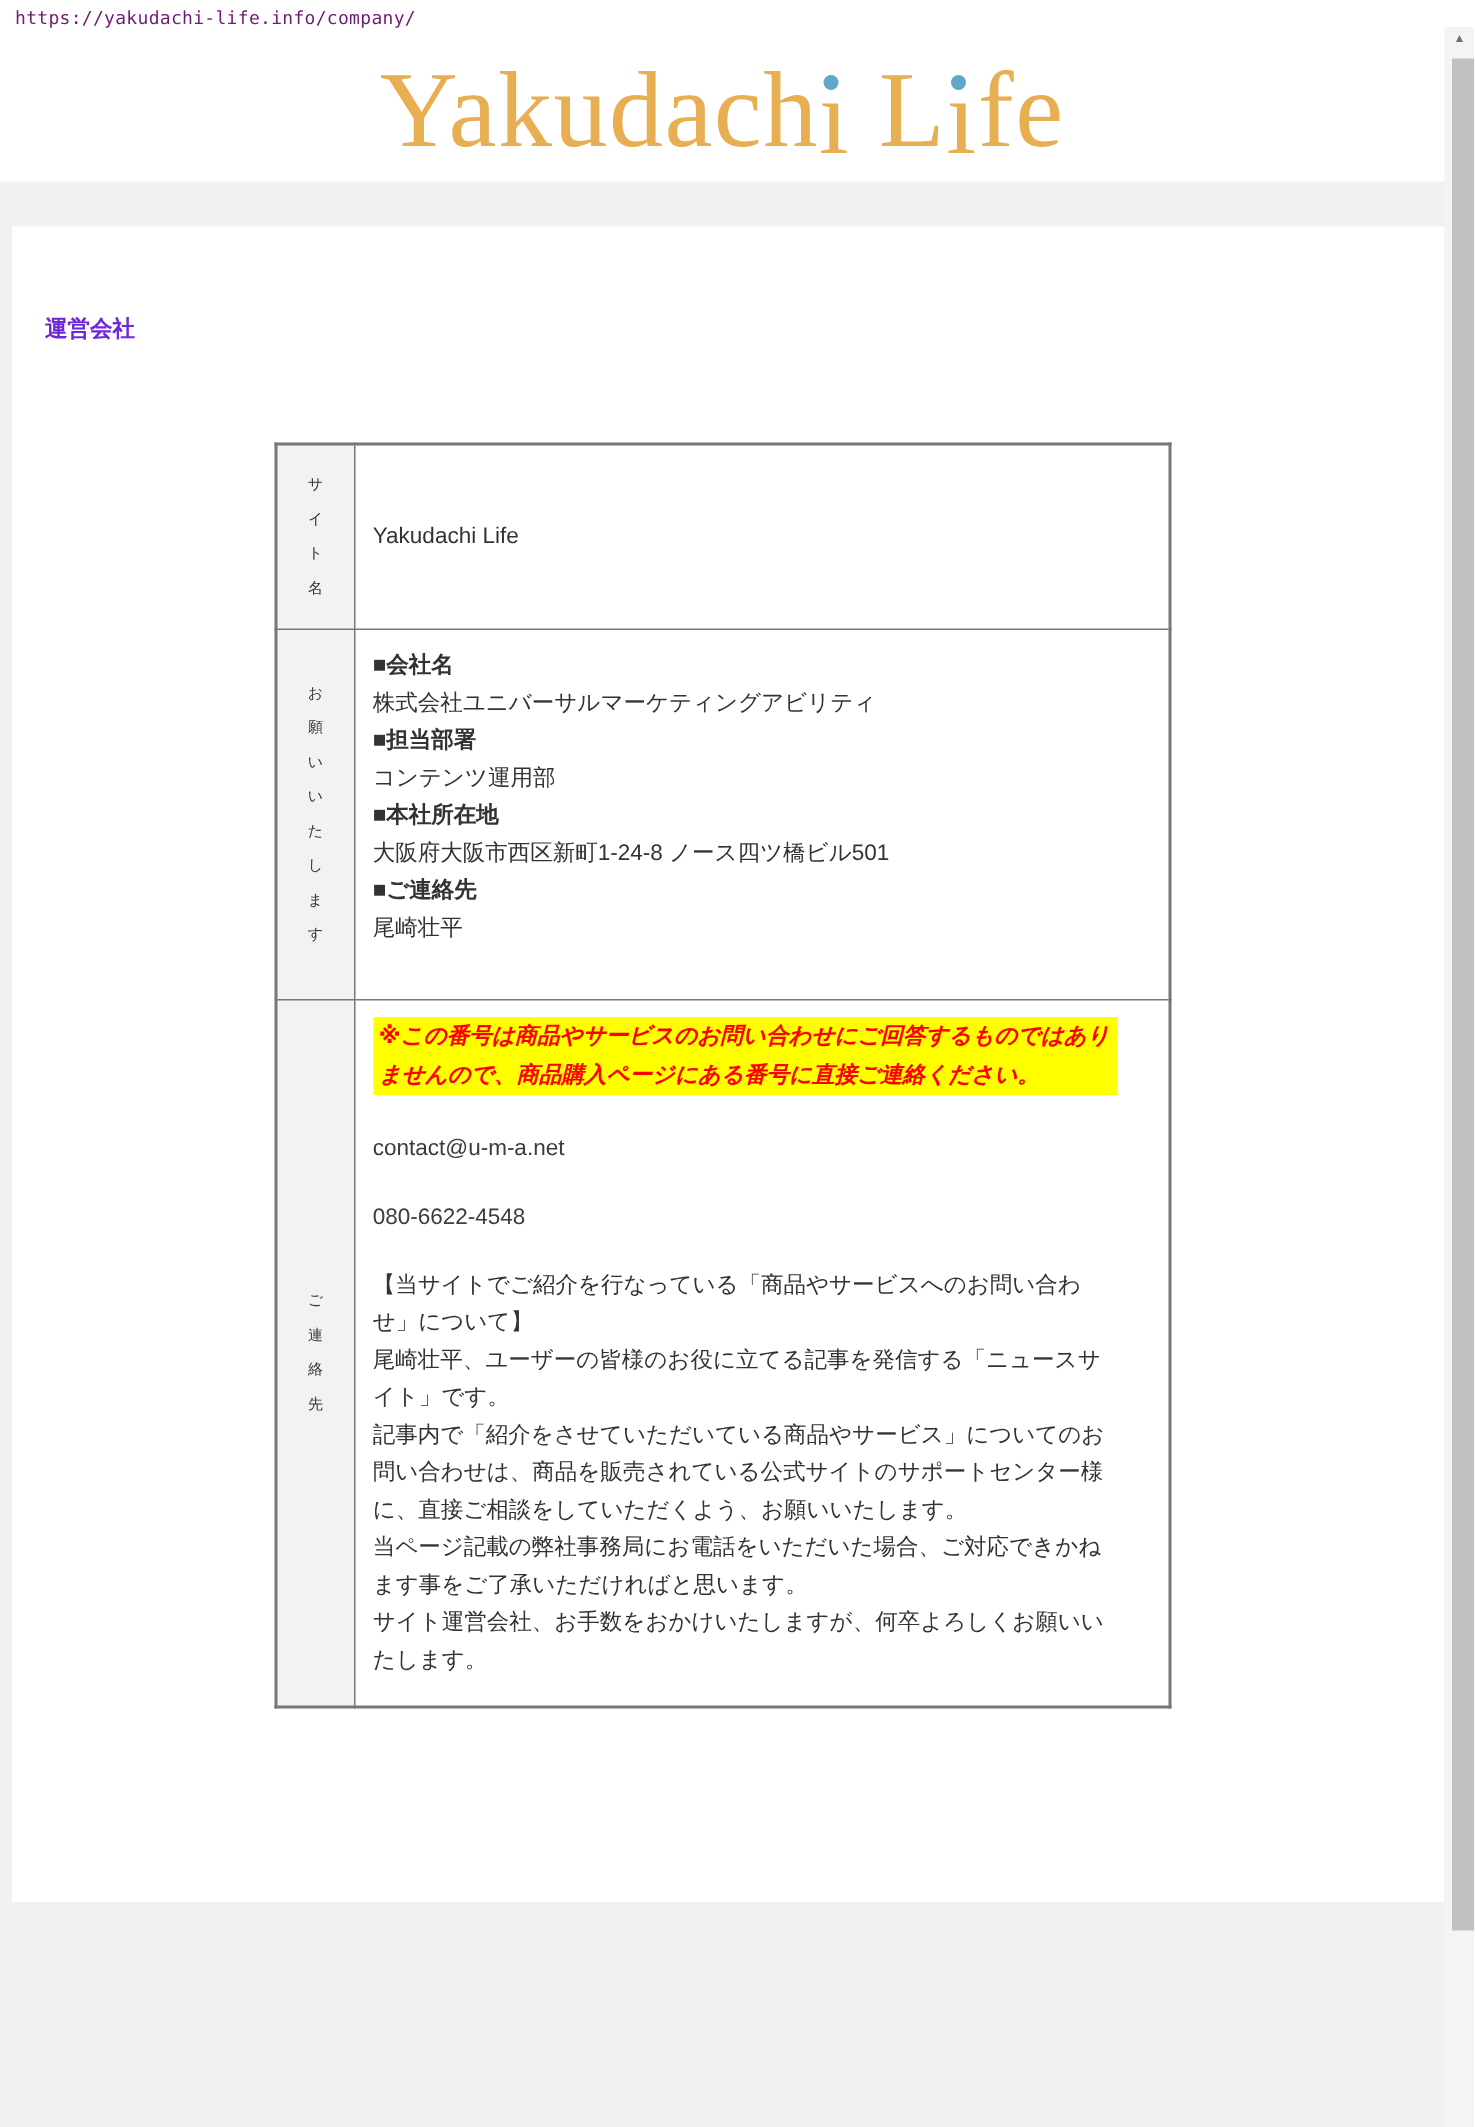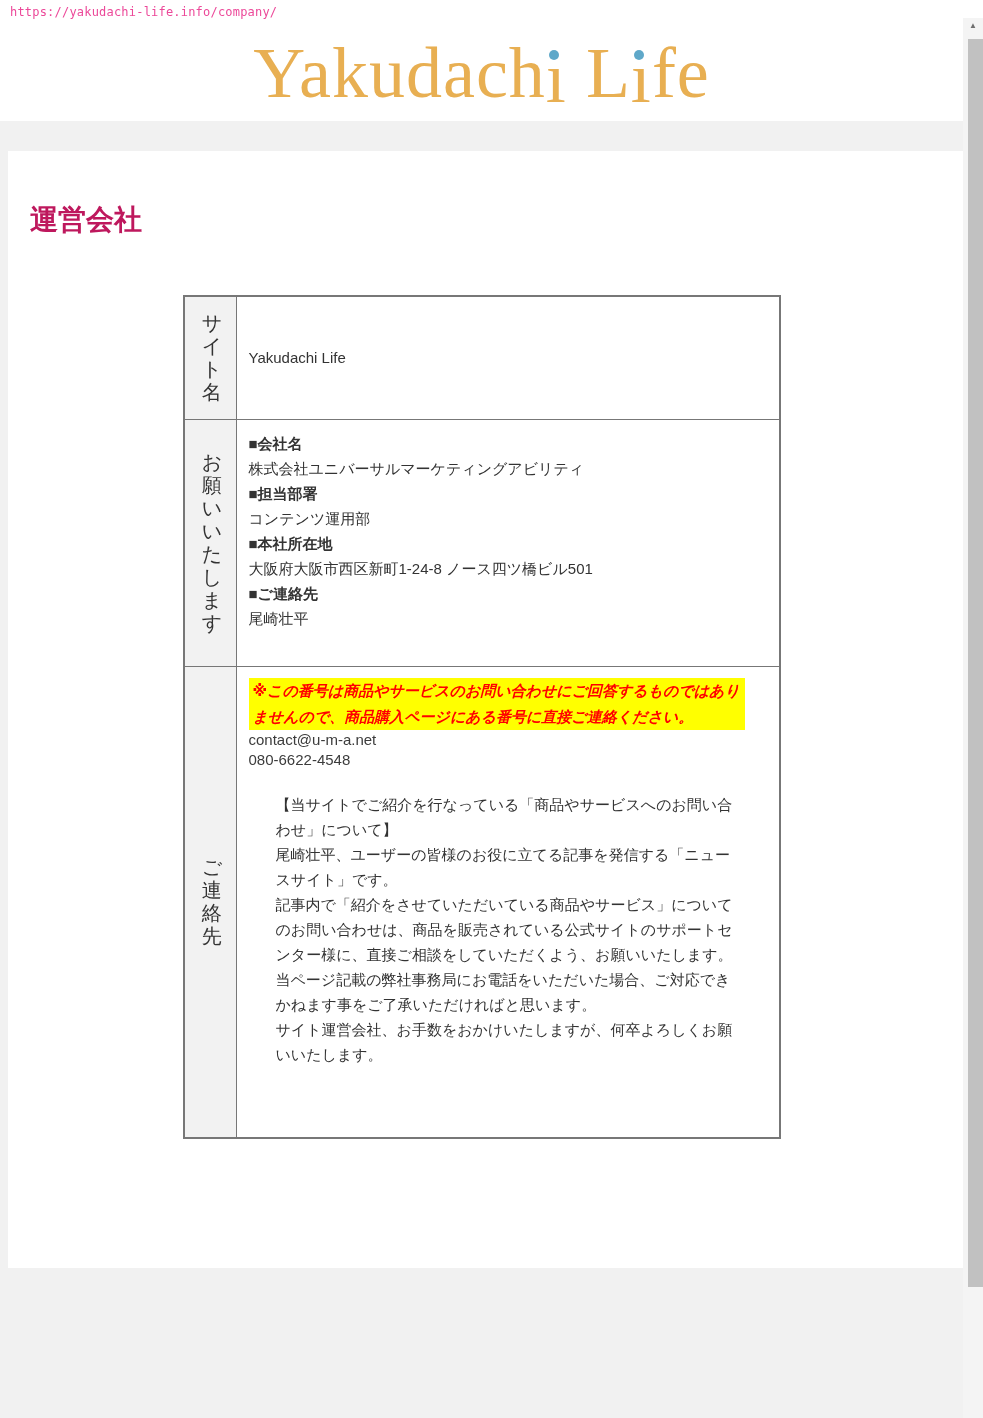--- a/index.html
+++ b/index.html
@@ -7,56 +7,56 @@
     --warning-text:#FF0000; --warning-bg:#FFFF00;
     --border-gray:#777777; --page-bg:#F1F1F1; --th-bg:#F2F2F2;
   }
   *{box-sizing:border-box;margin:0;padding:0;}
   html,body{background:#fff;}
   body{font-family:"Liberation Sans","DejaVu Sans",sans-serif;color:#333;}
   .screen{position:relative;width:983px;height:1418px;background:#fff;overflow:hidden;}
 
   
   .url-text{position:absolute;top:5px;left:10px;font-family:"DejaVu Sans Mono",monospace;
-    font-size:12px;color:#ec4899;letter-spacing:0.2px;}
+    font-size:12px;color:#701a75;letter-spacing:0.2px;}
 
   
   .site-header{position:absolute;top:28px;left:0;width:963px;height:90px;text-align:center;}
   .logo{font-family:"Liberation Serif","DejaVu Serif",serif;font-weight:400;
     font-size:72px;line-height:90px;color:var(--logo-orange);letter-spacing:1px;}
   .logo-i{position:relative;color:transparent;}
   .logo-i::before{content:attr(data-stem);position:absolute;left:0;top:0;color:var(--logo-orange);}
   .logo-i::after{content:"";position:absolute;left:0.045em;top:0.24em;width:0.14em;height:0.14em;
     border-radius:50%;background:var(--logo-dot-blue);}
 
   
   .content-bg{position:absolute;top:121px;left:0;width:966px;height:1297px;background:var(--page-bg);}
   .card{margin:30px 0 0 8px;width:955px;height:1117px;background:#fff;padding:54px 0 0 22px;}
-  .page-title{font-size:28px;font-weight:bold;color:#be185d;line-height:30px;}
+  .page-title{font-size:15px;font-weight:bold;color:#6d28d9;line-height:30px;}
 
   
   table.company-table{border-collapse:collapse;margin:60px 0 0 153px;width:598px;
     border:2px solid var(--border-gray);table-layout:fixed;}
   .company-table th{width:52px;background:var(--th-bg);border:1px solid var(--border-gray);
     vertical-align:middle;font-weight:normal;}
   .company-table td{border:1px solid var(--border-gray);background:#fff;padding:11px 12px;
     font-size:15px;line-height:25px;color:#333;vertical-align:top;}
-  .vtext{width:17px;margin:1px auto;word-break:break-all;line-height:23px;font-size:20px;
+  .vtext{width:17px;margin:1px auto;word-break:break-all;line-height:23px;font-size:10px;
     color:#333;text-align:center;}
   tr.row-site-name{height:123px;}
   tr.row-operator{height:247px;}
   tr.row-contact{height:472px;}
   tr.row-site-name td{vertical-align:middle;}
   .field-label{font-weight:bold;}
   .contact-inner{max-width:496px;}
   .warning{display:block;background:var(--warning-bg);color:var(--warning-text);
     font-weight:bold;line-height:26px;padding:0 4px;font-style:italic;}
-  .contact-line{line-height:20px;color:#3c3c3c;}
+  .contact-line{margin-top:26px;line-height:20px;color:#3c3c3c;}
   .about{margin-top:22px;}
-  .about div{line-height:25px;margin-left:27px;}
+  .about div{line-height:25px;}
 
   
   .scrollbar{position:absolute;top:18px;right:0;width:20px;height:1400px;background:#F4F4F4;}
   .scroll-up{height:18px;text-align:center;font-size:8px;line-height:16px;color:#6f6f6f;cursor:default;}
   .scroll-thumb{position:absolute;top:21px;right:0;width:15px;height:1248px;background:#C1C1C1;}
 </style>
 </head>
 <body>
 
 <div class="screen">

